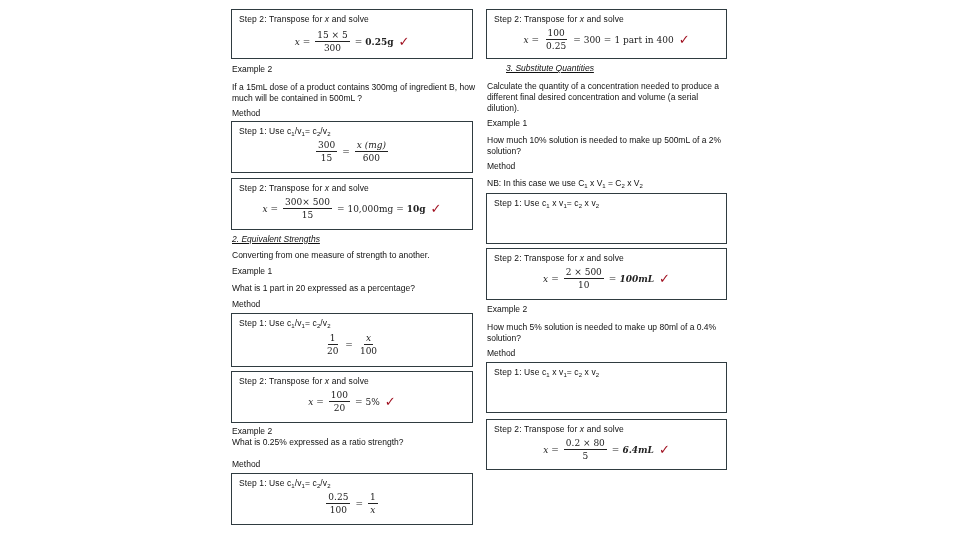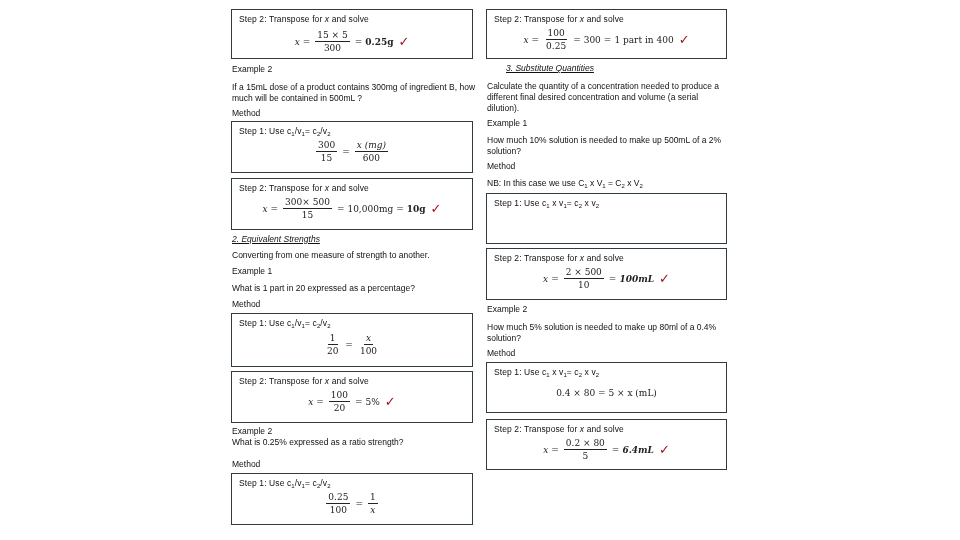--- a/index.html
+++ b/index.html
@@ -180,21 +180,20 @@
     <span class="check">✓</span>
   </div>
 </div>
 
 <div class="txt" style="left:487px;top:304px;">Example 2</div>
 <div class="txt wrap" style="left:487px;top:322px;width:240px;">How much 5% solution is needed to make up 80ml of a 0.4% solution?</div>
 <div class="txt" style="left:487px;top:348px;">Method</div>
 
 <div class="box" style="left:486px;top:362px;width:241px;height:51px;">
   <span class="label">Step 1: Use c<sub>1</sub> x v<sub>1</sub>= c<sub>2</sub> x v<sub>2</sub></span>
-  <div class="eq" style="top:25px;">0.4 × 80 = 5 × x (mL)</div>
 </div>
 
 <div class="box" style="left:486px;top:419px;width:241px;height:51px;">
   <span class="label">Step 2: Transpose for <i>x</i> and solve</span>
   <div class="eq" style="top:18px;">
     <span class="var">x</span>
     <span class="op">=</span>
     <span class="frac">
         <span class="num">0.2 × 80</span>
         <span class="den">5</span>

